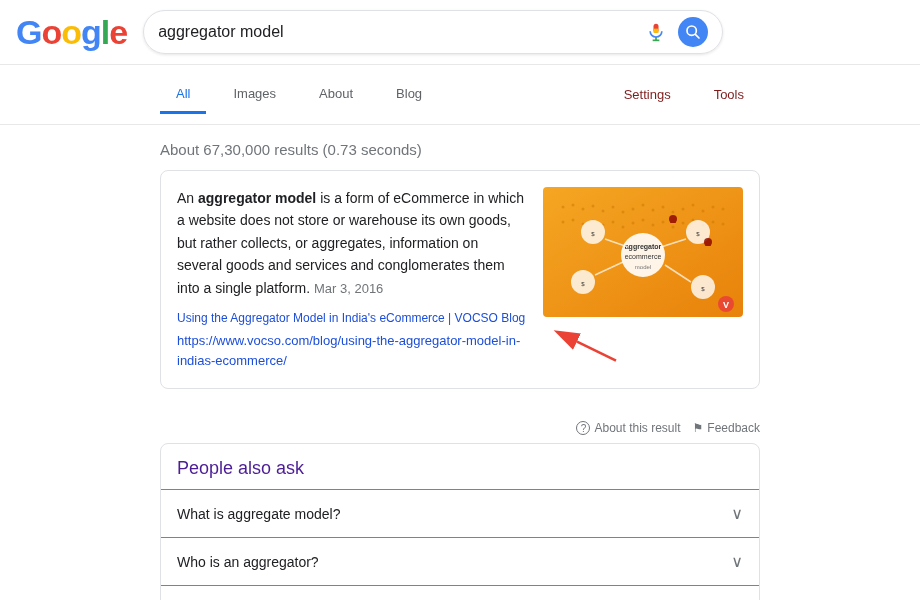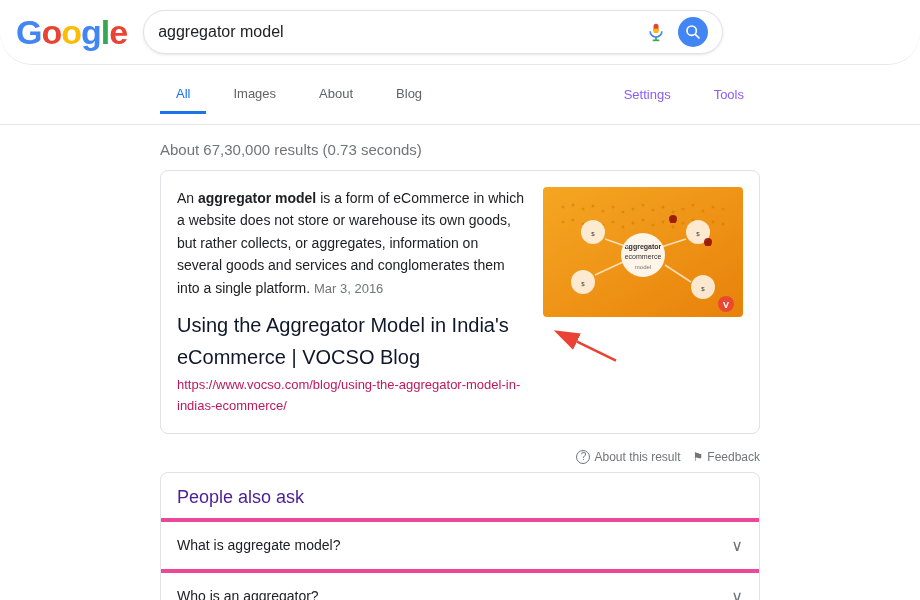--- a/index.html
+++ b/index.html
@@ -13,21 +13,20 @@
       overflow-x: hidden;
     }
 
     
     .header {
       display: flex;
       align-items: center;
       padding: 10px 16px;
       border-bottom: 1px solid #e8e8e8;
       gap: 16px;
-      border-radius: 32px;
     }
 
     .logo-container {
       display: flex;
       align-items: center;
       flex-shrink: 0;
     }
 
     .logo {
       font-size: 34px;
@@ -112,42 +111,42 @@
       color: #1a73e8;
       border-bottom: 3px solid #1a73e8;
       font-weight: 500;
     }
 
     .nav-spacer { flex: 1; }
 
     .nav-tab-right {
       padding: 22px 16px;
       font-size: 13px;
-      color: #8b5cf6;
+      color: #7f1d1d;
       cursor: pointer;
       text-decoration: none;
     }
 
     
     .results-area {
       padding: 8px 160px;
     }
 
     .result-stats {
       font-size: 15px;
       color: #70757a;
       padding: 8px 0 12px 0;
     }
 
     
     .featured-snippet {
       border: 1px solid #dfe1e5;
       border-radius: 8px;
       padding: 16px;
-      margin-bottom: 12px;
+      margin-bottom: 28px;
       display: flex;
       gap: 16px;
       align-items: flex-start;
     }
 
     .snippet-text {
       flex: 1;
       font-size: 14px;
       line-height: 1.6;
       color: #202124;
@@ -157,29 +156,29 @@
       font-weight: bold;
     }
 
     .snippet-date {
       color: #70757a;
       font-size: 13px;
     }
 
     .snippet-source-link {
       display: block;
-      color: #0f172a;
+      color: #1d4ed8;
       text-decoration: none;
-      font-size: 20px;
+      font-size: 12px;
       margin-top: 10px;
       font-weight: normal;
     }
 
     .snippet-url {
-      color: #be185d;
+      color: #1d4ed8;
       font-size: 13px;
       display: block;
       margin-top: 2px;
     }
 
     
     .snippet-image {
       width: 200px;
       height: 130px;
       flex-shrink: 0;
@@ -219,21 +218,21 @@
     }
 
     .paa-title {
       font-size: 18px;
       color: #4c1d95;
       padding: 14px 16px 10px 16px;
       font-weight: normal;
     }
 
     .paa-item {
-      border-top: 4px solid #ec4899;
+      border-top: 1px solid #ec4899;
       display: flex;
       align-items: center;
       justify-content: space-between;
       padding: 14px 16px;
       cursor: pointer;
       background: #fff;
     }
 
     .paa-question {
       font-size: 14px;

